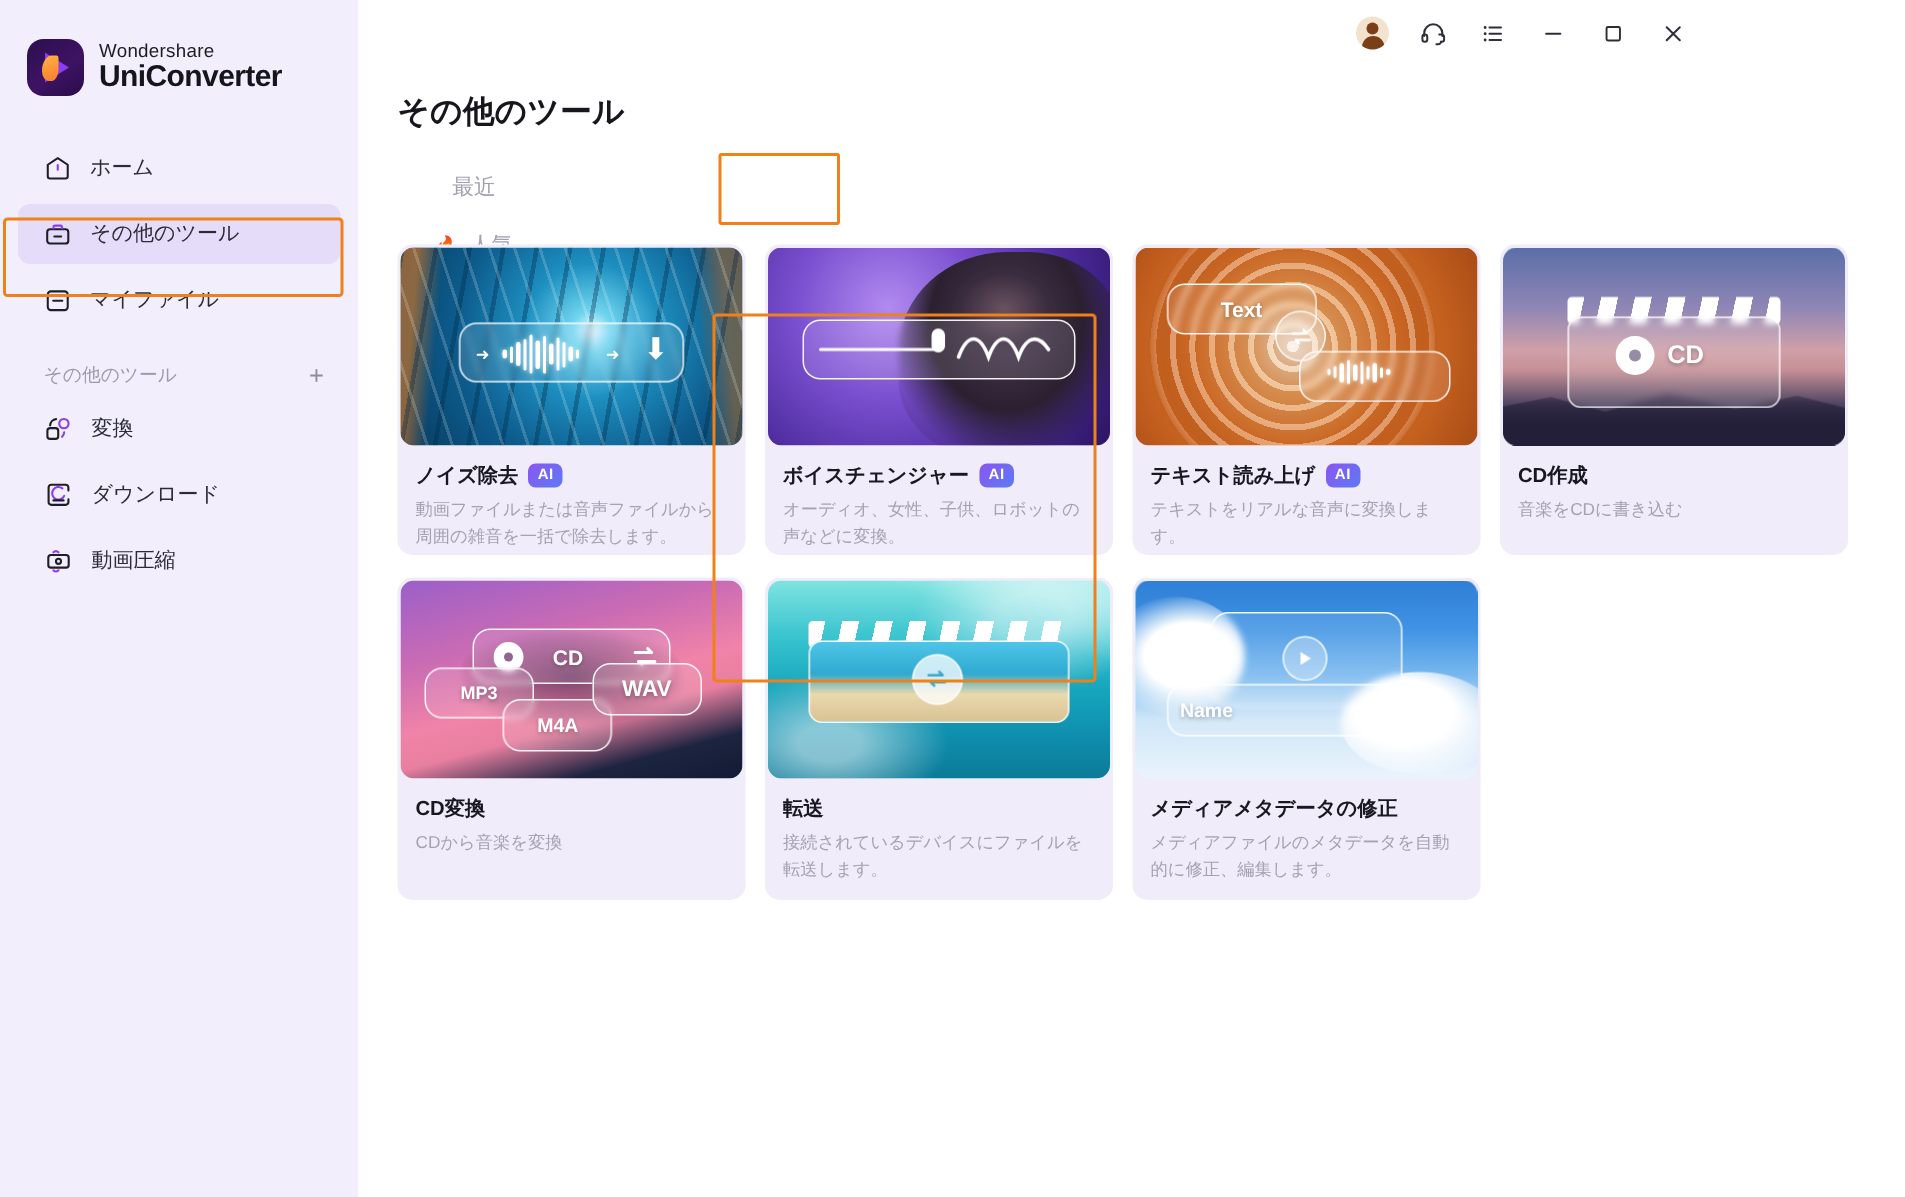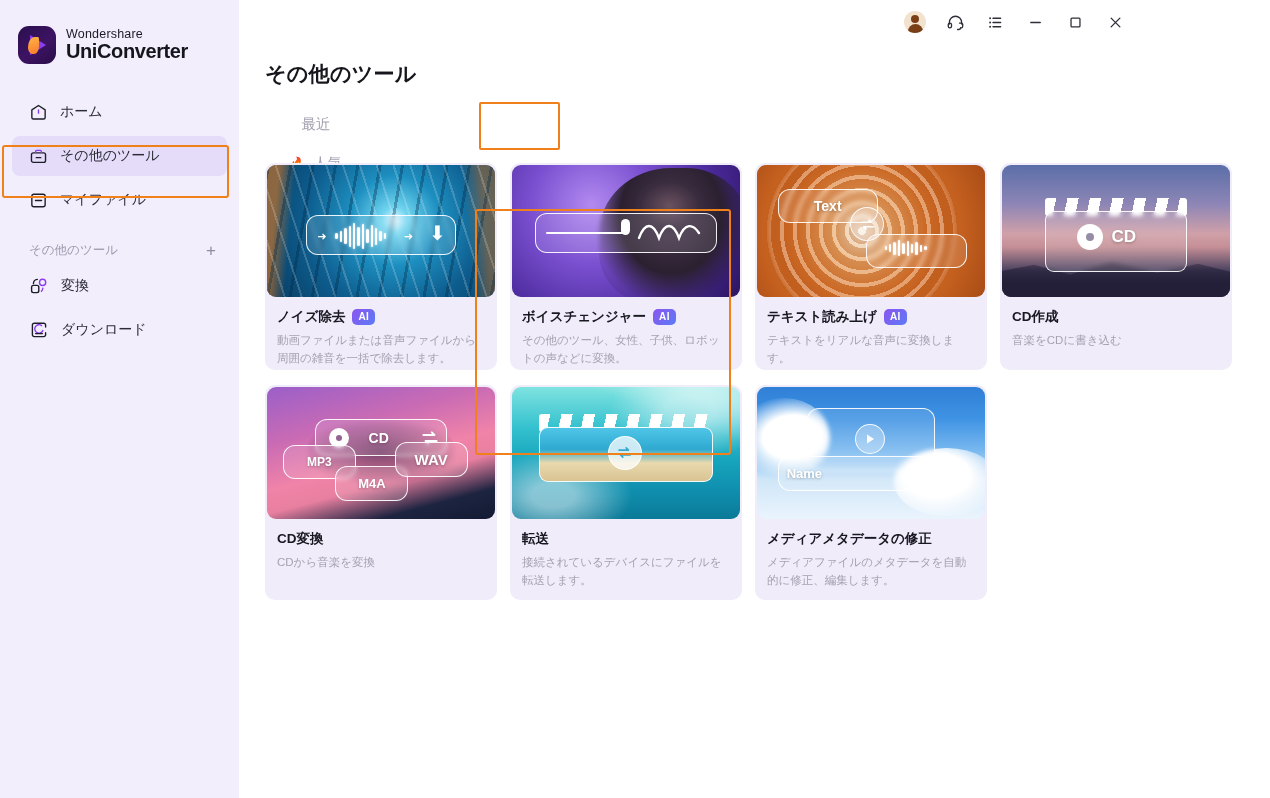--- a/index.html
+++ b/index.html
@@ -340,20 +340,31 @@
         <span class="ico">
           <svg width="20" height="20" viewBox="0 0 20 20" fill="none" stroke="#1e1e28" stroke-width="1.4">
             <path d="M16.6 7V5a1.8 1.8 0 0 0-1.8-1.8H5.2A1.8 1.8 0 0 0 3.4 5v9.8a1.8 1.8 0 0 0 1.8 1.8h9.6a1.8 1.8 0 0 0 1.8-1.8v-2" stroke-linecap="round"></path>
             <path d="M12.6 5.6a4.2 4.2 0 1 0 1.2 5" stroke="#8b3df0" stroke-linecap="round"></path>
             <path d="M6.6 13.6h6.8" stroke-linecap="round"></path>
           </svg>
         </span>
         <span>ダウンロード</span>
       </div>
 
+      <div class="qa-item">
+        <span class="ico">
+          <svg width="20" height="20" viewBox="0 0 20 20" fill="none" stroke="#1e1e28" stroke-width="1.4">
+            <rect x="3.2" y="6" width="13.6" height="8.4" rx="1.8"></rect>
+            <circle cx="10" cy="10.2" r="1.7"></circle>
+            <path d="M6.6 4.2q1.6-1.6 3.4 0" stroke="#8b3df0" stroke-linecap="round"></path>
+            <path d="M6.6 16.2q1.6 1.6 3.4 0" stroke="#8b3df0" stroke-linecap="round"></path>
+          </svg>
+        </span>
+        <span>動画圧縮</span>
+      </div>
 
     </div>
 
     <div class="hl-sidebar"></div>
   </aside>
 
   <section class="main">
 
     <div class="titlebar">
       <div class="tb-btn">
@@ -459,21 +470,21 @@
             <svg style="position:absolute;left:55%;top:42%;" width="64" height="22" viewBox="0 0 64 22" fill="none" stroke="#fff" stroke-width="2.4" stroke-linecap="round">
               <path d="M2 18 C8 2, 16 2, 22 18 C28 2, 36 2, 42 18 C48 2, 56 4, 62 13"></path>
             </svg>
           </div>
         </div>
         <div class="card-body">
           <div class="card-title">
             <span>ボイスチェンジャー</span>
             <span class="ai-badge">AI</span>
           </div>
-          <div class="card-desc">その他のツール、女性、子供、ロボットの声などに変換。</div>
+          <div class="card-desc">オーディオ、女性、子供、ロボットの声などに変換。</div>
         </div>
       </div>
 
       <div class="card r1">
         <div class="thumb">
           <div class="art art-tts"></div>
           <div class="overlay">
             <div class="glass" style="left:9%;top:18%;width:44%;height:26%;"></div>
             <div class="glass-label" style="position:absolute;left:9%;top:18%;width:44%;height:26%;font-size:14px;">Text</div>
             <div class="glass" style="left:48%;top:52%;width:44%;height:26%;"></div>

